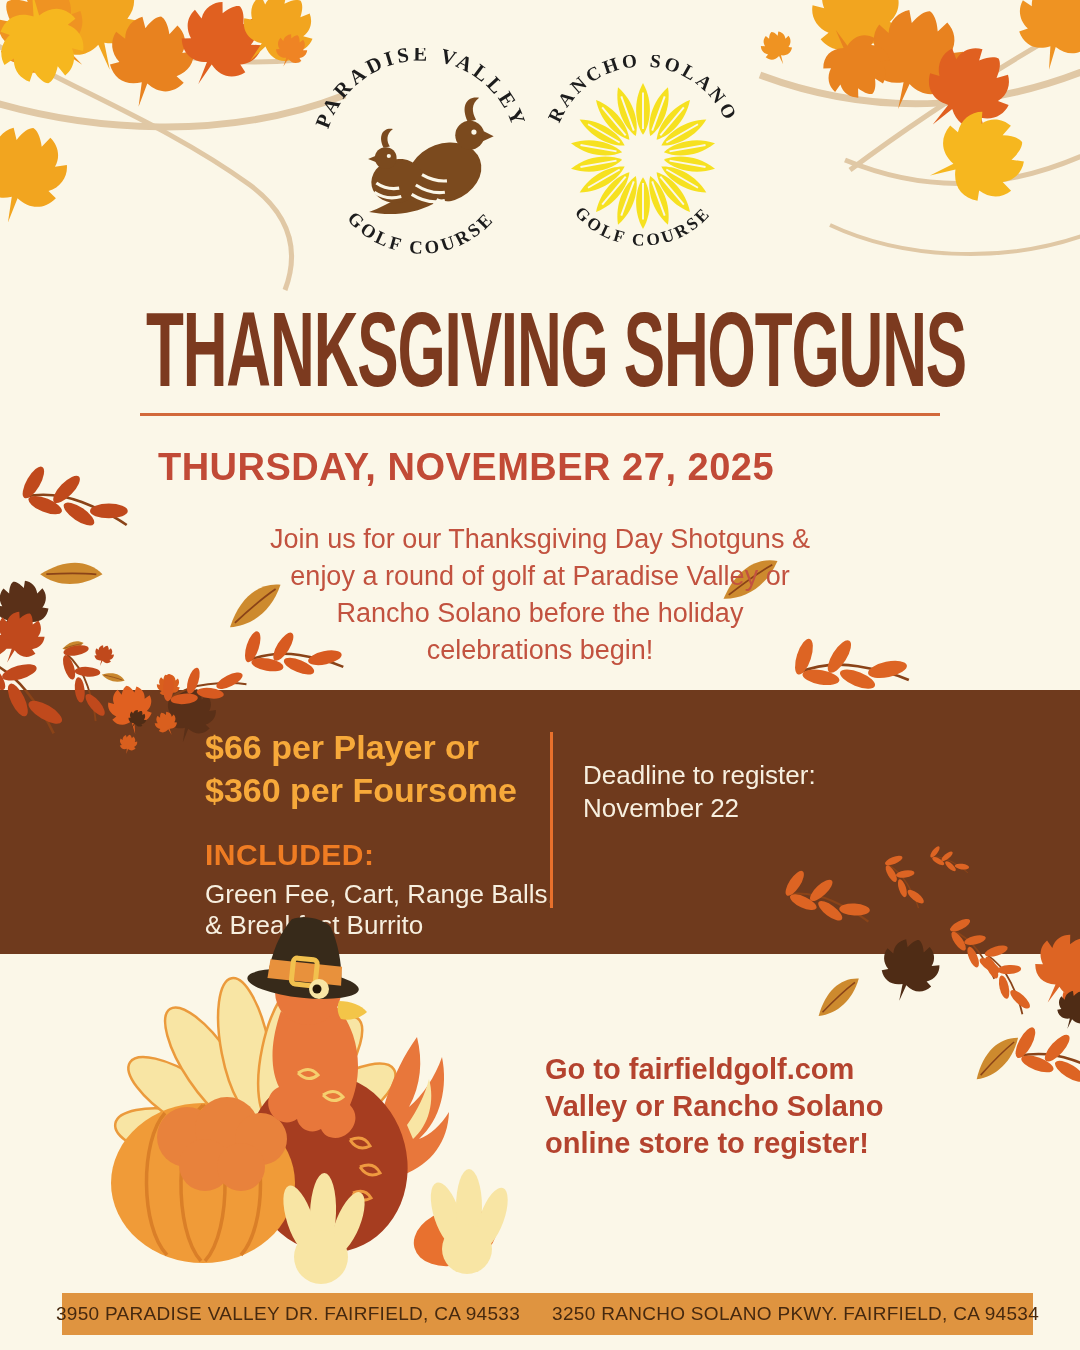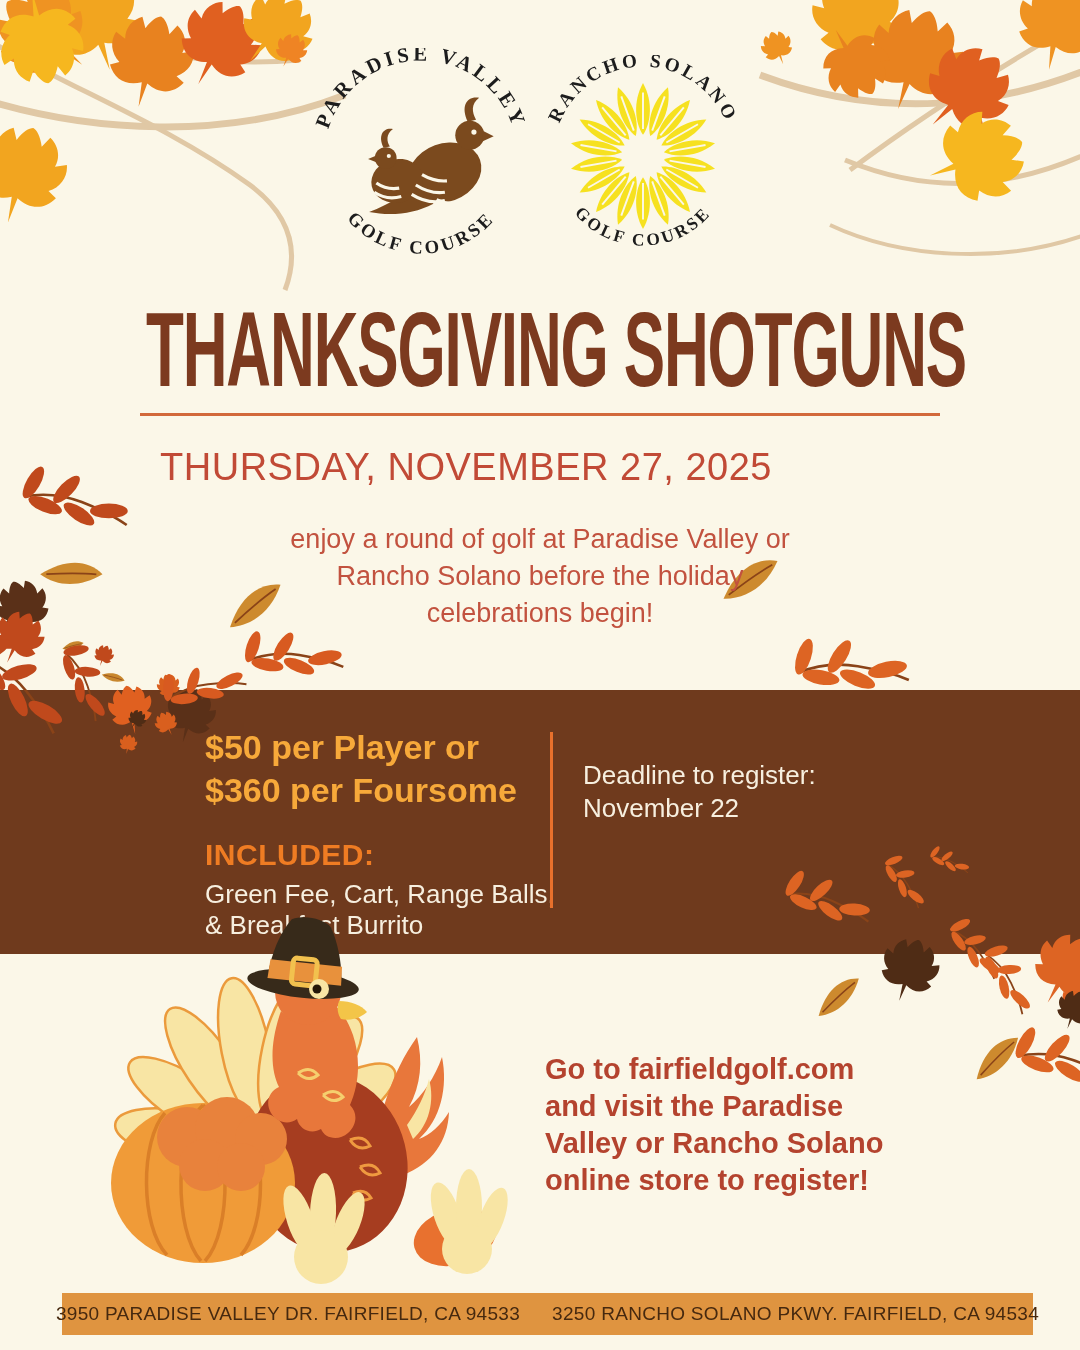--- a/index.html
+++ b/index.html
@@ -4,21 +4,21 @@
 <style>
   html,body{margin:0;padding:0;background:#888;}
   #poster{position:relative;width:1080px;height:1350px;background:#fbf7e8;overflow:hidden;
           font-family:"Liberation Sans",sans-serif;}
   .abs{position:absolute;}
   .decor{position:absolute;left:0;top:0;pointer-events:none;}
   .band{position:absolute;left:0;top:690px;width:1080px;height:264px;background:#6f3a1d;}
   .title-wrap{position:absolute;left:0;top:296px;width:1080px;height:108px;padding-left:16px;}
   .rule{position:absolute;left:140px;top:413px;width:800px;height:3px;background:#d2693b;}
   .date{position:absolute;left:0;top:446px;width:932px;text-align:center;
-        font-size:38px;font-weight:400;letter-spacing:.5px;color:#c14a36;}
+        font-size:38px;font-weight:700;letter-spacing:.5px;color:#c14a36;}
   .intro{position:absolute;left:0;top:521px;width:1080px;text-align:center;color:#c2523f;
          font-size:27px;line-height:37px;font-weight:400;}
   .band-left{position:absolute;left:205px;top:726px;}
   .price{font-size:34px;font-weight:700;line-height:43px;color:#f7a93a;}
   .included-label{margin-top:26px;font-size:30px;font-weight:700;color:#ef7c23;letter-spacing:.5px;}
   .included-items{margin-top:7px;font-size:26px;line-height:31px;color:#f7efdf;}
   .band-divider{position:absolute;left:550px;top:732px;width:3px;height:176px;background:#e8702c;}
   .band-right{position:absolute;left:583px;top:728px;}
   .times{font-size:30px;font-weight:700;line-height:38px;color:#f7a93a;}
   .deadline{margin-top:31px;font-size:26px;line-height:33px;color:#f7efdf;}
@@ -202,27 +202,28 @@
   <div class="title-wrap">
     <svg width="1080" height="108" viewBox="0 0 1080 108">
       <text x="540" y="90" text-anchor="middle" textLength="820" lengthAdjust="spacingAndGlyphs" style="font:800 106px &quot;Liberation Sans&quot;,sans-serif;fill:#7c3a1f;letter-spacing:-2px">THANKSGIVING SHOTGUNS</text>
     </svg>
   </div>
   <div class="rule"></div>
 
   <div class="date">THURSDAY, NOVEMBER 27, 2025</div>
 
   <div class="intro">
+    <div>Join us for our Thanksgiving Day Shotguns &amp;</div>
     <div>enjoy a round of golf at Paradise Valley or</div>
     <div>Rancho Solano before the holiday</div>
     <div>celebrations begin!</div>
   </div>
 
   <div class="band-left">
-    <div class="price">$50 per Player or</div>
+    <div class="price">$66 per Player or</div>
     <div class="price">$360 per Foursome</div>
     <div class="included-label">INCLUDED:</div>
     <div class="included-items">
       <div>Green Fee, Cart, Range Balls,</div>
       <div>&amp; Breakfast Burrito</div>
     </div>
   </div>
   <div class="band-divider"></div>
   <div class="band-right">
     <div class="deadline">
@@ -316,21 +317,20 @@
       <circle cx="266" cy="342" r="27"></circle>
       <ellipse cx="392" cy="300" rx="13" ry="34" transform="rotate(-18 392 300)"></ellipse>
       <ellipse cx="414" cy="292" rx="13" ry="38" transform="rotate(0 414 292)"></ellipse>
       <ellipse cx="437" cy="303" rx="12" ry="32" transform="rotate(20 437 303)"></ellipse>
       <circle cx="412" cy="334" r="25"></circle>
     </g>
   </svg>
 
   <div class="register">
     <div>Go to fairfieldgolf.com</div>
-    <div>and visit the Paradise</div>
     <div>Valley or Rancho Solano</div>
     <div>online store to register!</div>
   </div>
 
   <div class="footer">
     <span>3950 PARADISE VALLEY DR. FAIRFIELD, CA 94533</span>
     <span>3250 RANCHO SOLANO PKWY. FAIRFIELD, CA 94534</span>
   </div>
 
 </div>

